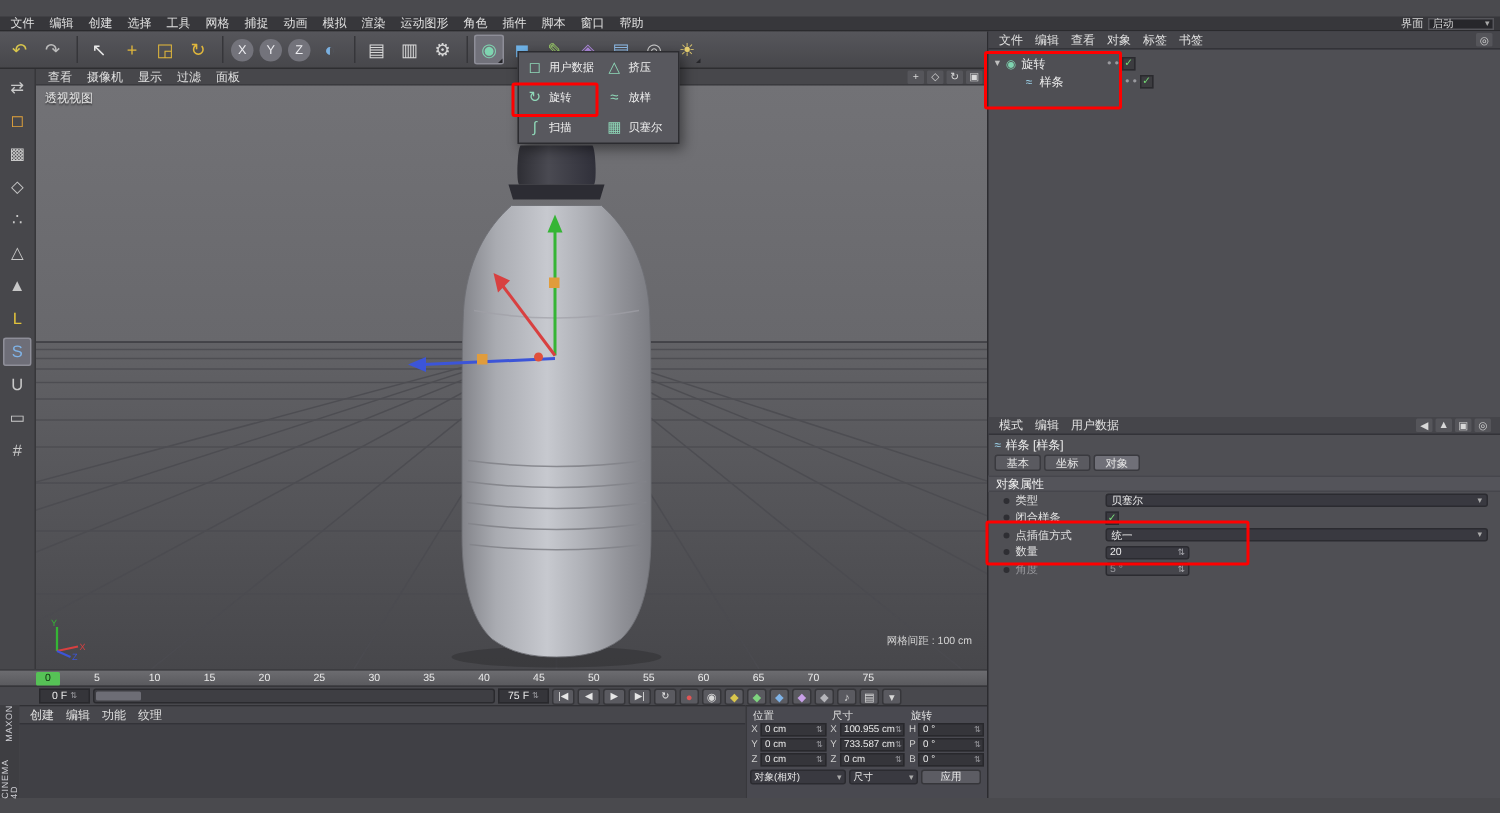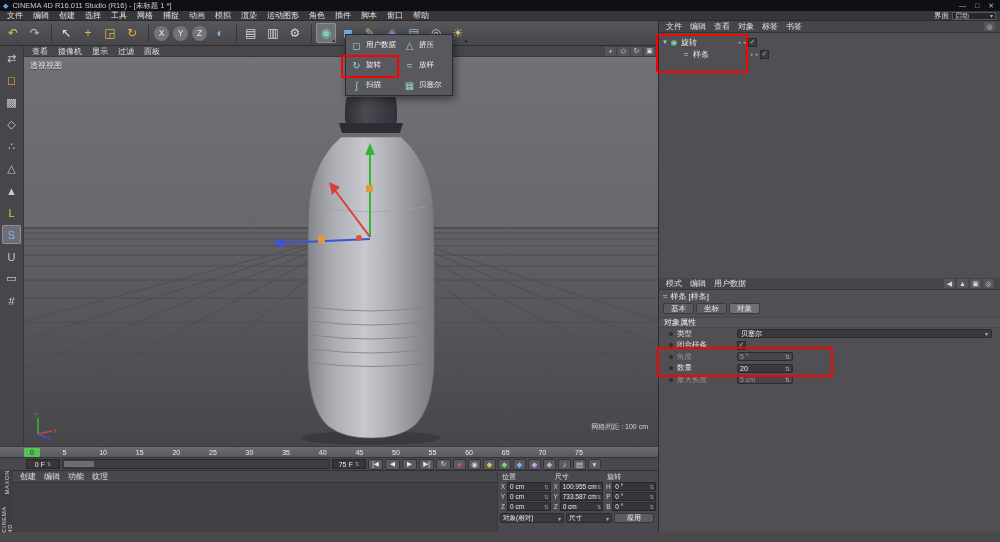--- a/index.html
+++ b/index.html
@@ -106,29 +106,20 @@
   .anno{position:absolute;border:2px solid #f00;border-radius:2px;z-index:60;pointer-events:none;}
   #anno-menu{left:341px;top:55px;width:58px;height:23px;}
   #anno-om{left:656px;top:34px;width:92px;height:39px;}
   #anno-attr{left:657px;top:347px;width:176px;height:30px;}
 </style>
 </head>
 <body>
 
 <div id="win">
 
-  <div id="titlebar">
-    <span class="appicon">◆</span>
-    <span>CINEMA 4D R16.011 Studio (R16) - [未标题 1 *]</span>
-    <span class="wbtns">
-      <span>—</span>
-      <span>□</span>
-      <span>✕</span>
-    </span>
-  </div>
 
   <div id="menubar">
     <span id="menubar-items" style="display:flex;">
         <span class="mitem">文件</span>
         <span class="mitem">编辑</span>
         <span class="mitem">创建</span>
         <span class="mitem">选择</span>
         <span class="mitem">工具</span>
         <span class="mitem">网格</span>
         <span class="mitem">捕捉</span>
@@ -431,39 +422,39 @@
             <span class="ddarrow">▾</span>
           </div>
         </div>
         <div class="arow">
           <span class="acirc"></span>
           <span class="albl">闭合样条</span>
           <div class="chk">✓</div>
         </div>
         <div class="arow">
           <span class="acirc"></span>
-          <span class="albl dis">角度</span>
-          <div class="spinbox dis">
-            <span>5 °</span>
-            <span class="spinarr">⇅</span>
+          <span class="albl">点插值方式</span>
+          <div class="dd">
+            <span>统一</span>
+            <span class="ddarrow">▾</span>
           </div>
         </div>
         <div class="arow">
           <span class="acirc"></span>
           <span class="albl">数量</span>
           <div class="spinbox">
             <span>20</span>
             <span class="spinarr">⇅</span>
           </div>
         </div>
         <div class="arow">
           <span class="acirc"></span>
-          <span class="albl dis">最大长度</span>
+          <span class="albl dis">角度</span>
           <div class="spinbox dis">
-            <span>5 cm</span>
+            <span>5 °</span>
             <span class="spinarr">⇅</span>
           </div>
         </div>
       </div>
   </div>
 
   <div id="ruler">
     <div id="marker">0</div>
   <span class="tick" style="left: 26px;">0</span>
       <span class="tick" style="left: 62.6px;">5</span>

